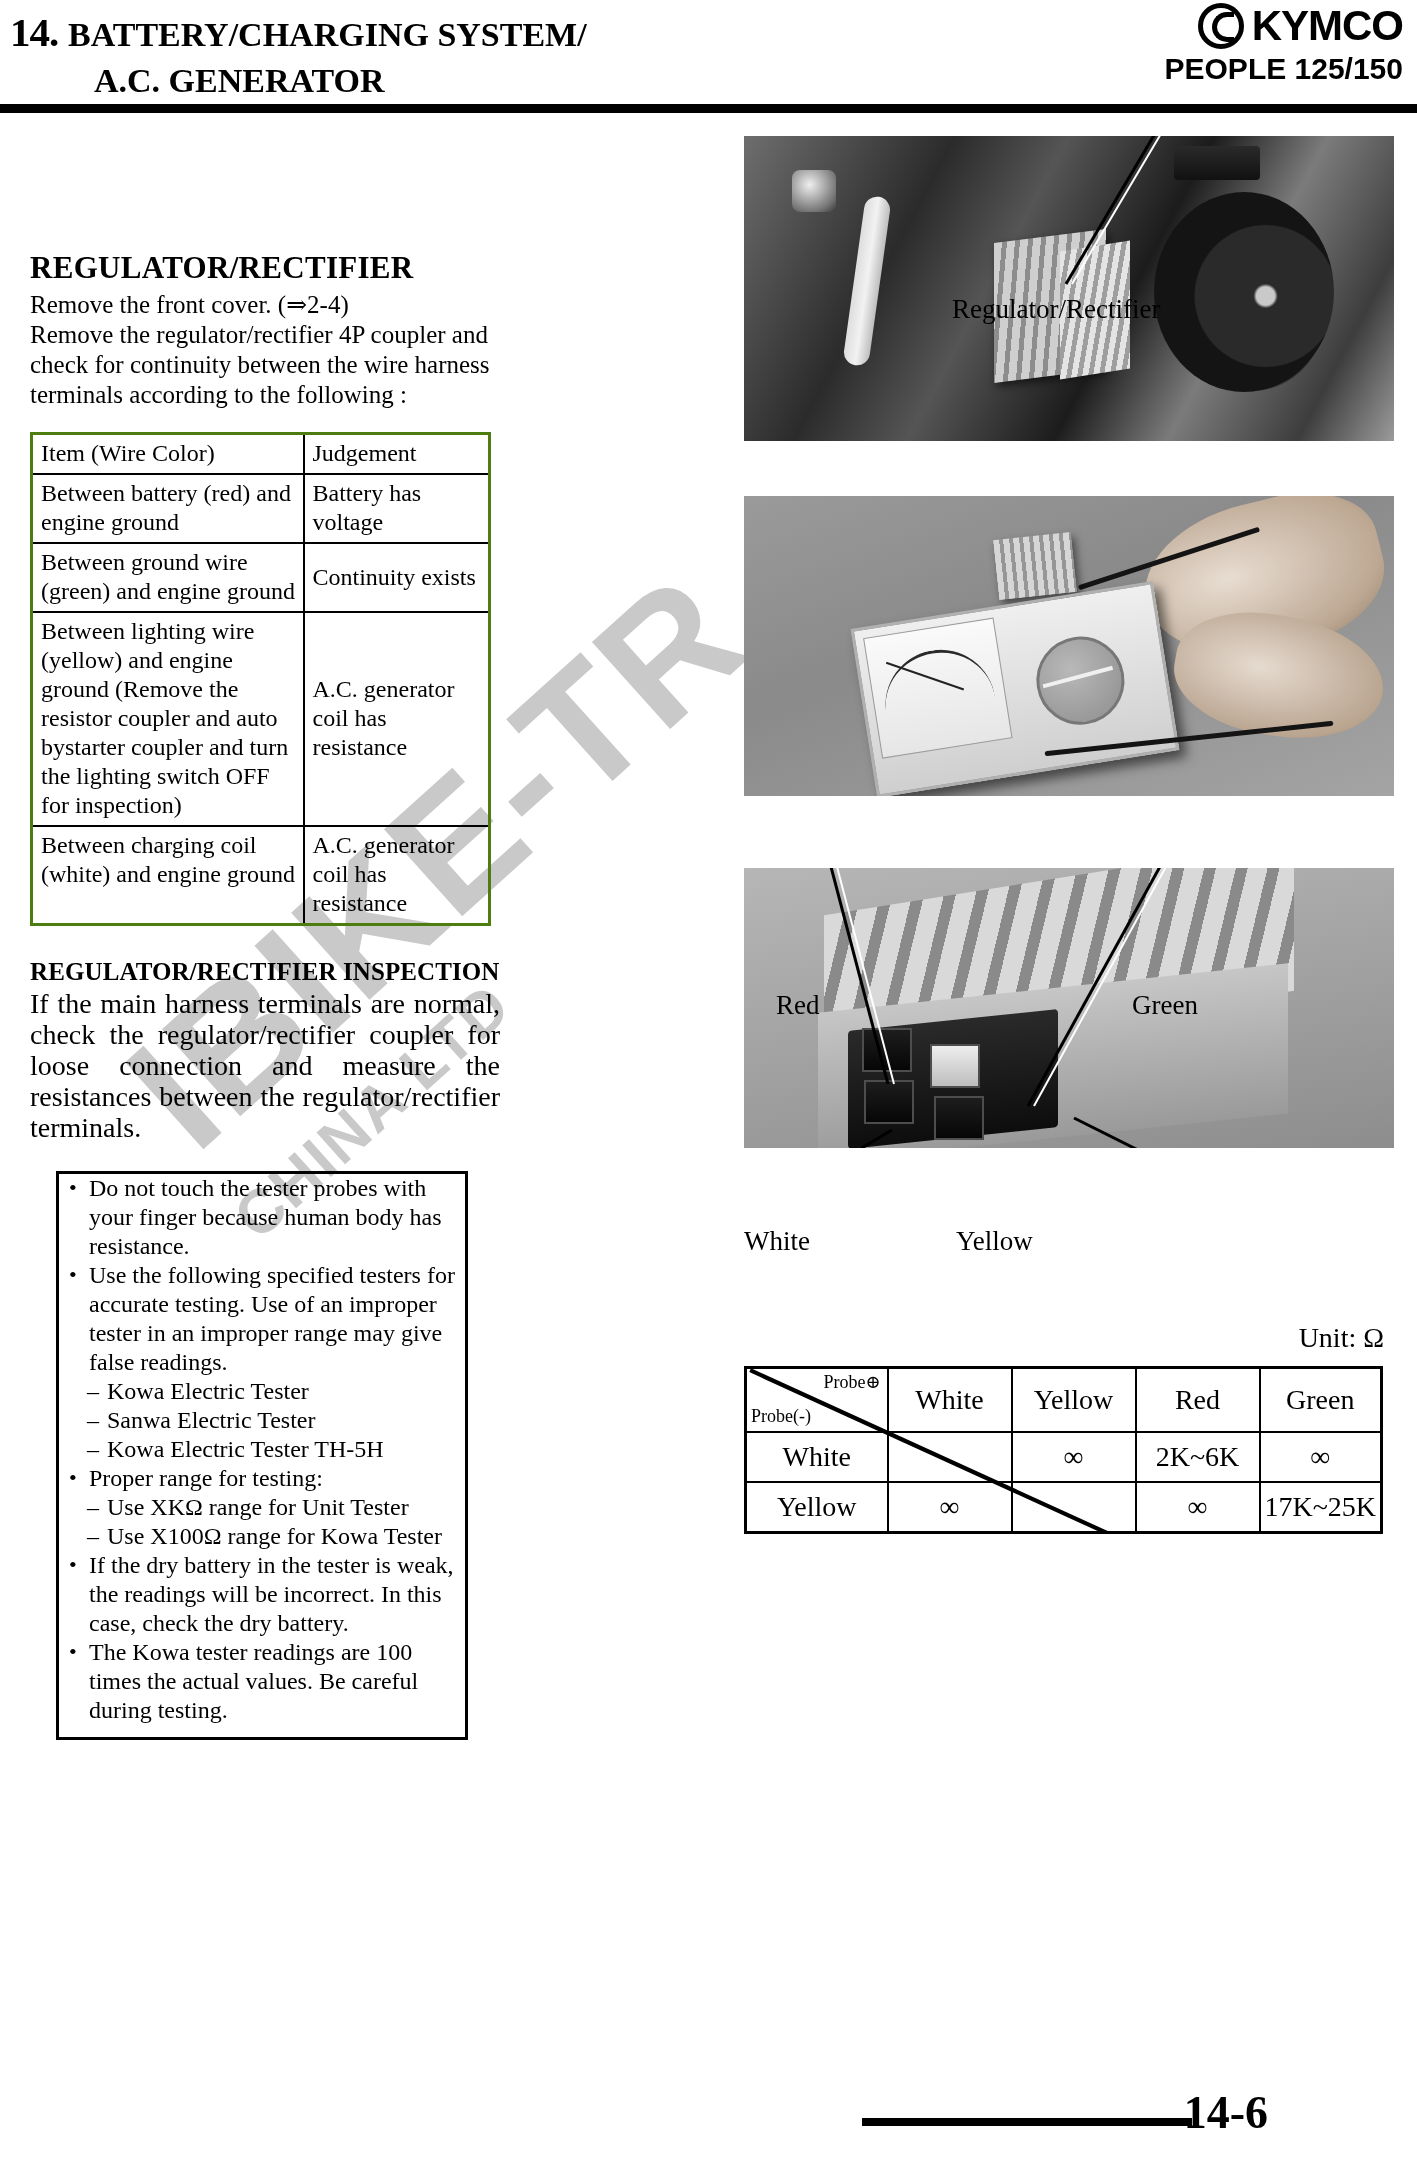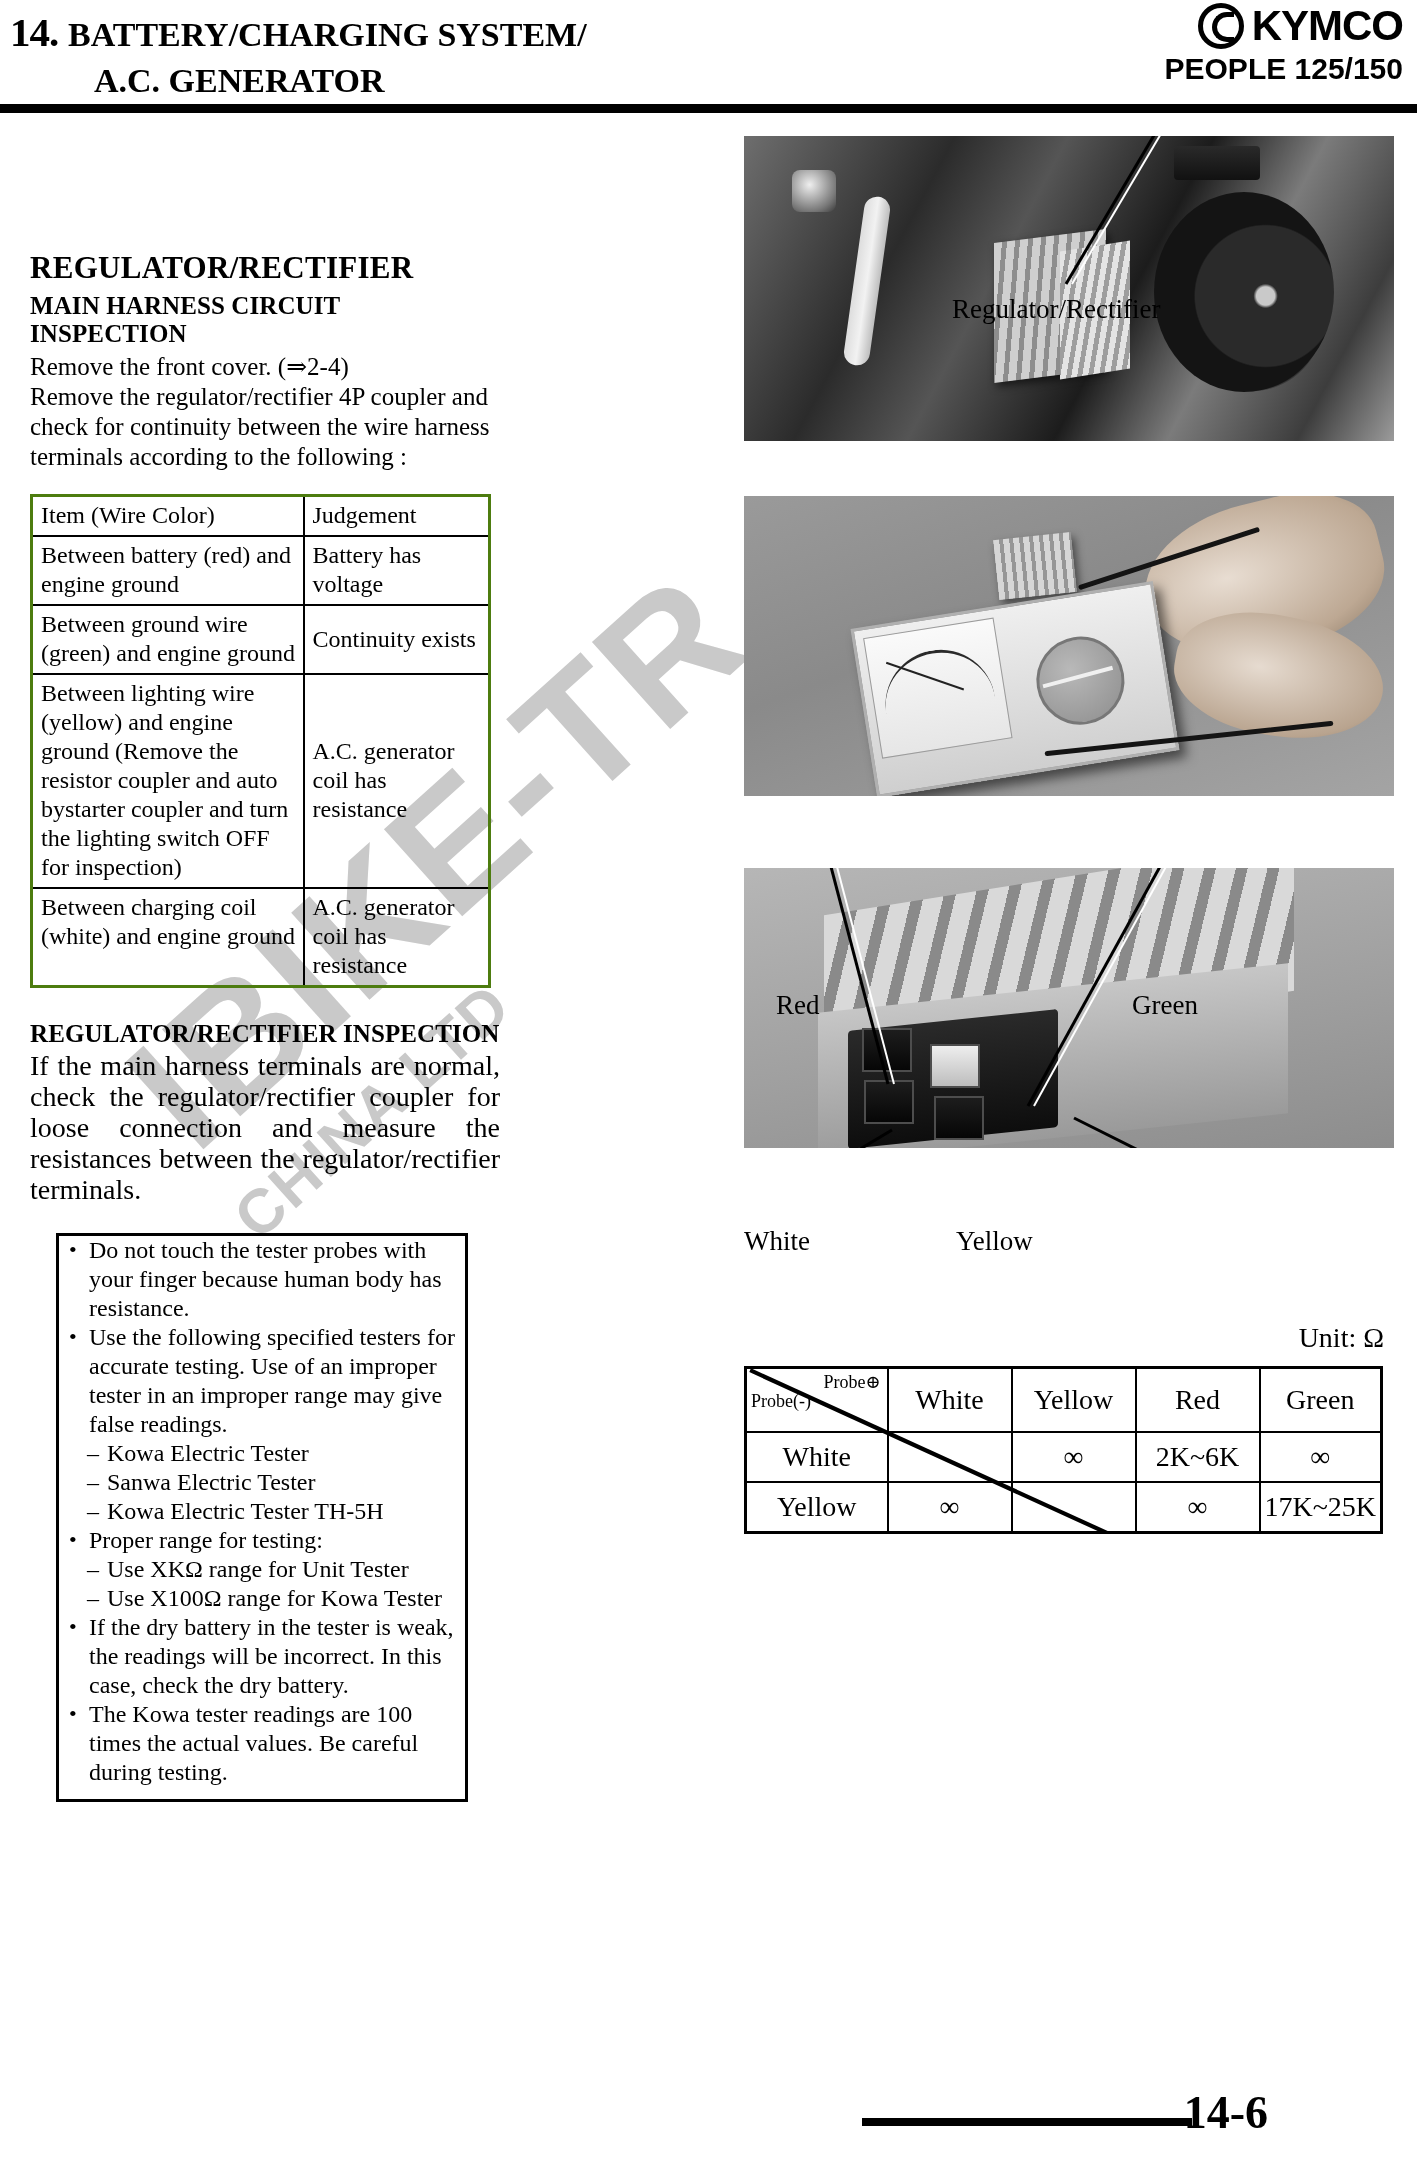--- a/index.html
+++ b/index.html
@@ -420,21 +420,21 @@
     padding: 0 !important;
     height: 62px !important;
   }
   td.corner .pp {
     position: absolute;
     right: 6px; top: 2px;
     font-size: 18px;
   }
   td.corner .pm {
     position: absolute;
-    left: 4px; bottom: 19px;
+    left: 4px; bottom: 4px;
     font-size: 18px;
   }
   .diag-svg {
     position: absolute;
     left: 0; top: 0;
     width: 100%; height: 100%;
     pointer-events: none;
     z-index: 2;
   }
   .resist-wrap { position: relative; }
@@ -483,21 +483,20 @@
     <div class="kymco-mark"></div>
     <div class="kymco-word">KYMCO</div>
   </div>
   <div class="hdr-model">PEOPLE 125/150</div>
   <div class="hdr-rule"></div>
 </div>
 
 <div class="left-col">
 
   <h1 class="sec">REGULATOR/RECTIFIER</h1>
-  <h2 class="sub">MAIN HARNESS CIRCUIT INSPECTION</h2>
 
   <p class="body">Remove the front cover. (⇒2-4)</p>
   <p class="body">Remove the regulator/rectifier 4P coupler and check for continuity between the wire harness terminals according to the following :</p>
 
   <table class="harness">
     <colgroup>
         <col class="c1">
         <col class="c2">
       </colgroup>
     <tbody>

